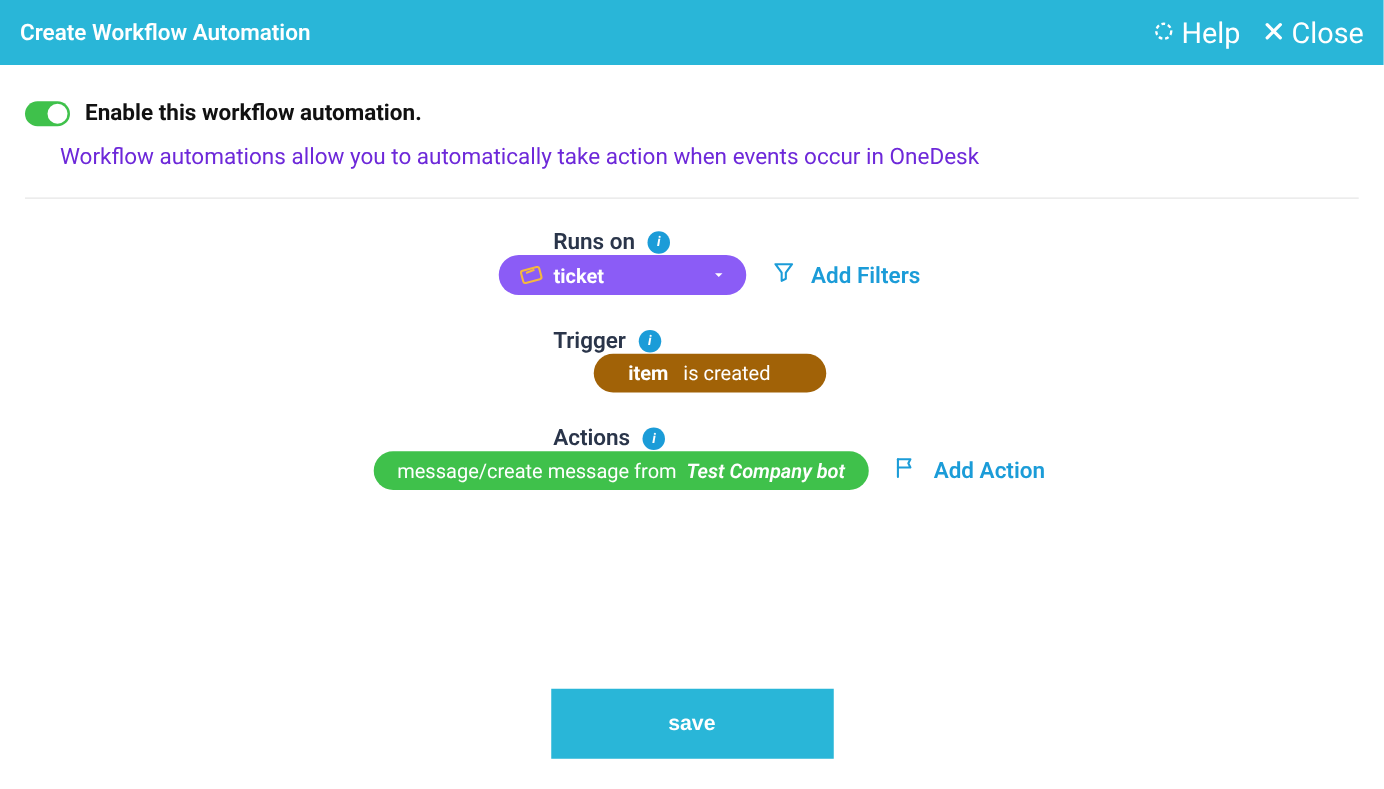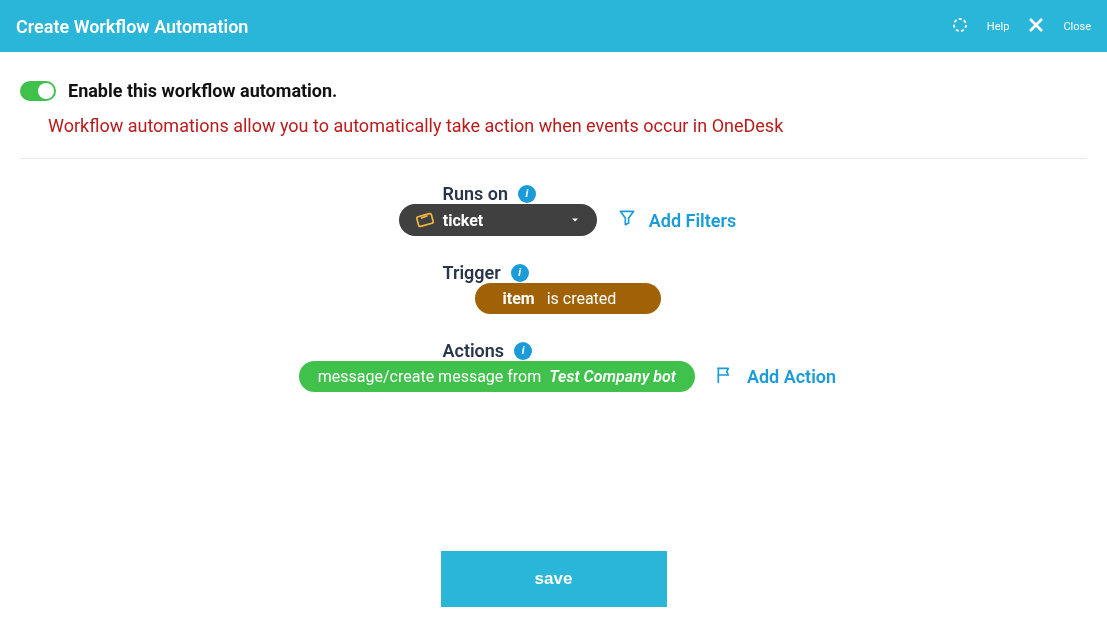--- a/index.html
+++ b/index.html
@@ -24,23 +24,23 @@
       font-size: 18px;
     }
     .header-actions {
       display: flex;
       gap: 18px;
       align-items: center;
     }
     .header-action {
       display: flex;
       align-items: center;
-      gap: 18px;
-      cursor: pointer;
-      font-size: 11px;
+      gap: 5px;
+      cursor: pointer;
+      font-size: 23px;
     }
     .header-action svg { width: 18px; height: 18px; }
 
     .content {
       padding: 28px 0 0 0;
     }
 
     .enable-row {
       display: flex;
       align-items: center;
@@ -65,21 +65,21 @@
       background: #fff;
       border-radius: 50%;
     }
     .enable-label {
       font-weight: 700;
       font-size: 18px;
       color: #111;
     }
 
     .description {
-      color: #b91c1c;
+      color: #6d28d9;
       font-size: 18px;
       padding: 0 20px 22px 48px;
     }
 
     .divider {
       border-top: 1px solid #e6e6e6;
       margin: 0 20px 24px 20px;
     }
 
     .row {
@@ -122,21 +122,21 @@
     .pill {
       border-radius: 20px;
       padding: 6px 16px;
       color: #fff;
       font-size: 16px;
       display: inline-flex;
       align-items: center;
       gap: 8px;
       cursor: pointer;
     }
-    .pill-blue { background: #404040; }
+    .pill-blue { background: #8b5cf6; }
     .pill-orange { background: #a16207; text-align: right; }
     .pill-green { background: #3fc14b; }
 
     .pill-blue .chevron { margin-left: auto; }
     .pill-blue { width: 198px; }
     .pill-blue .pill-text { font-weight: 700; }
 
     .ticket-icon {
       width: 20px;
       height: 20px;

